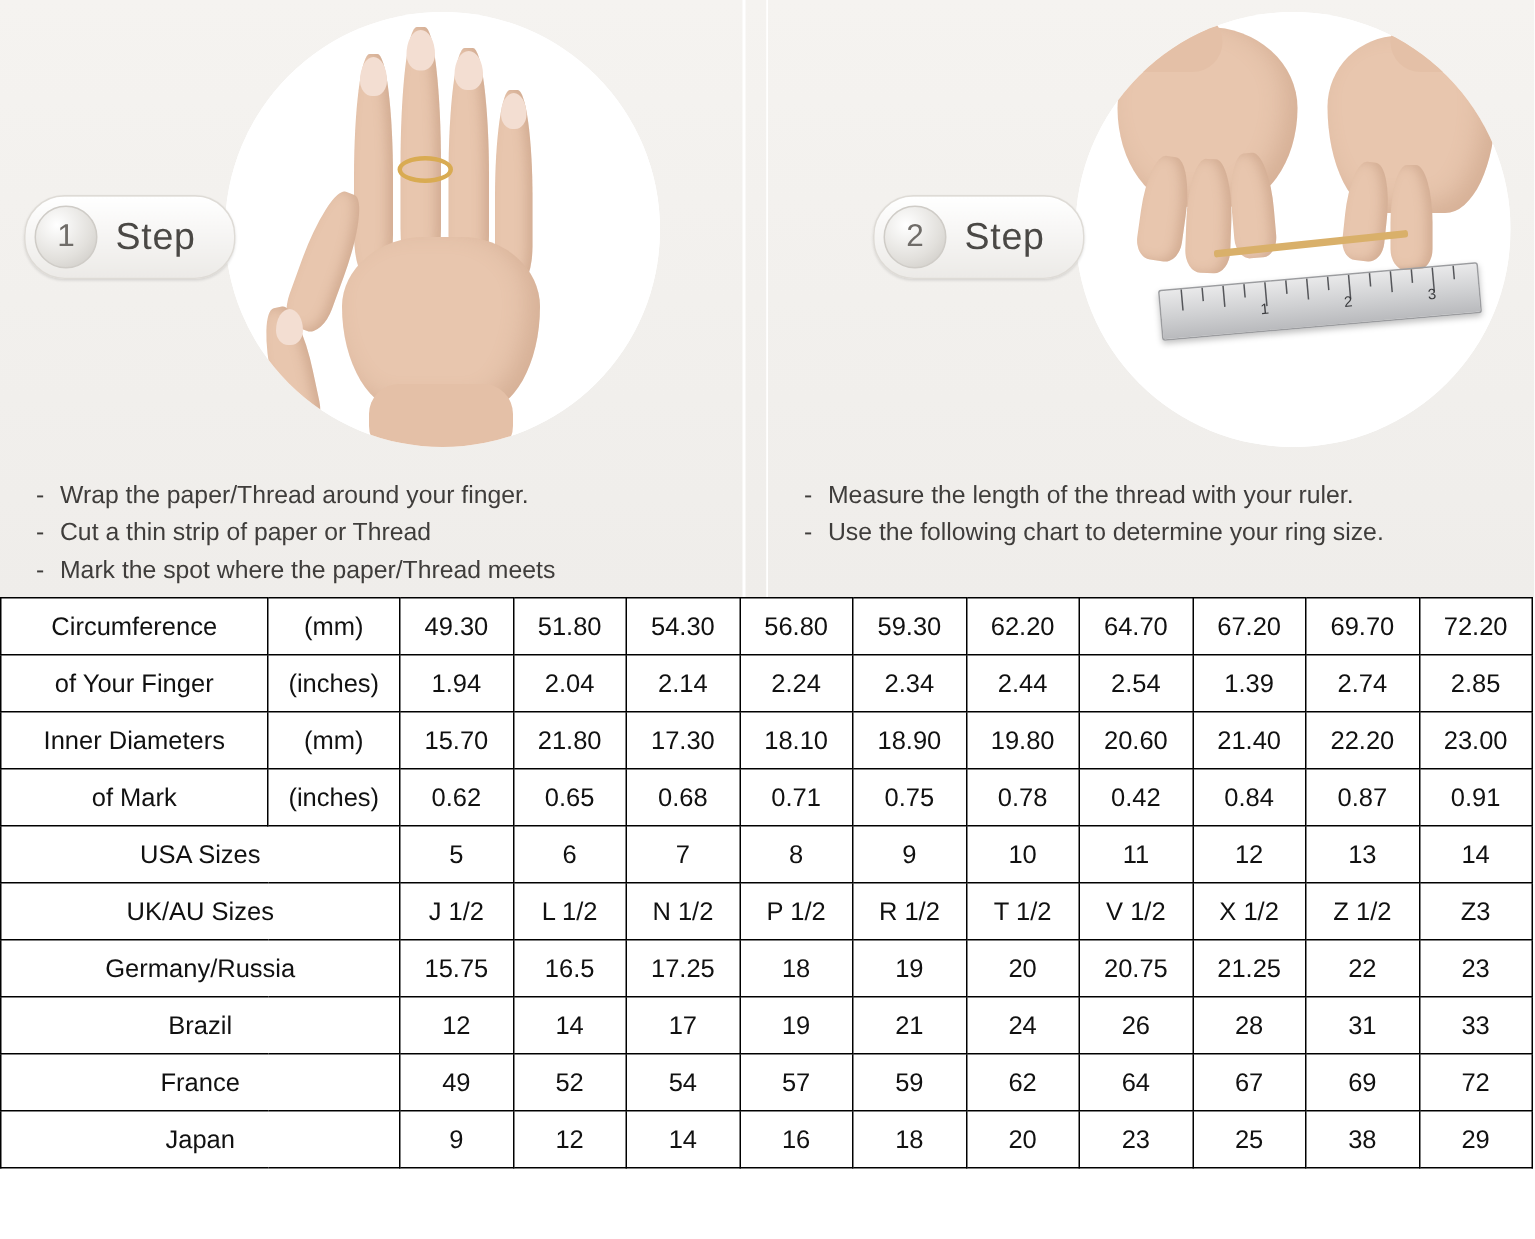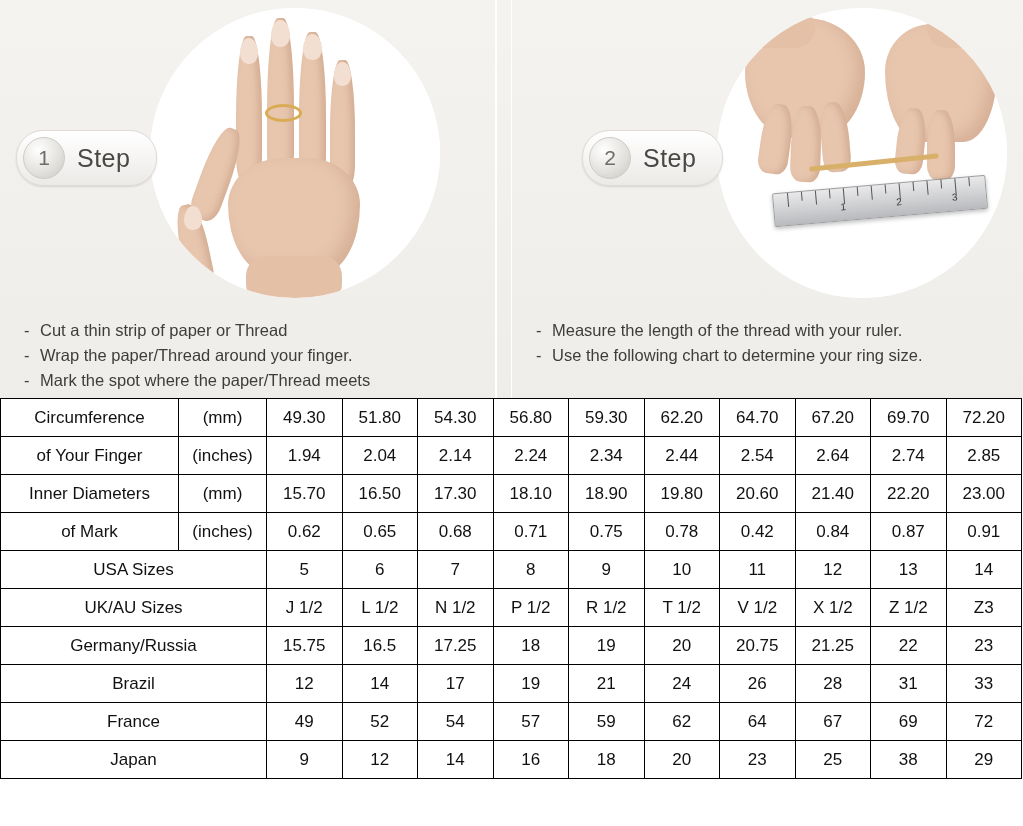--- a/index.html
+++ b/index.html
@@ -255,22 +255,22 @@
           <div class="nail" style="left:34px; top:198px; width:18px; height:24px;"></div>
         </div>
       </div>
 
       <div class="step-badge left">
         <div class="step-num">1</div>
         <div class="step-word">Step</div>
       </div>
 
       <div class="bullets">
+        <div class="line"><span class="dash">-</span><span>Wrap the paper/Thread around your finger.</span></div>
         <div class="line"><span class="dash">-</span><span>Cut a thin strip of paper or Thread</span></div>
-        <div class="line"><span class="dash">-</span><span>Wrap the paper/Thread around your finger.</span></div>
         <div class="line"><span class="dash">-</span><span>Mark the spot where the paper/Thread meets</span></div>
       </div>
     </div>
 
     <div class="step-panel right">
 
       <div class="photo-circle right">
         <div class="hand-scene">
 
           <div class="palm" style="left:28px; top:10px; width:120px; height:120px; border-radius:45% 50% 40% 40% / 45% 45% 55% 55%;"></div>
@@ -357,30 +357,30 @@
       <tr>
         <td class="label-left">of Your Finger</td>
         <td class="unit">(inches)</td>
         <td>1.94</td>
         <td>2.04</td>
         <td>2.14</td>
         <td>2.24</td>
         <td>2.34</td>
         <td>2.44</td>
         <td>2.54</td>
-        <td>2.64</td>
+        <td>1.39</td>
         <td>2.74</td>
         <td>2.85</td>
       </tr>
 
       <tr>
         <td class="label-left">Inner Diameters</td>
         <td class="unit">(mm)</td>
         <td>15.70</td>
-        <td>16.50</td>
+        <td>21.80</td>
         <td>17.30</td>
         <td>18.10</td>
         <td>18.90</td>
         <td>19.80</td>
         <td>20.60</td>
         <td>21.40</td>
         <td>22.20</td>
         <td>23.00</td>
       </tr>
 

